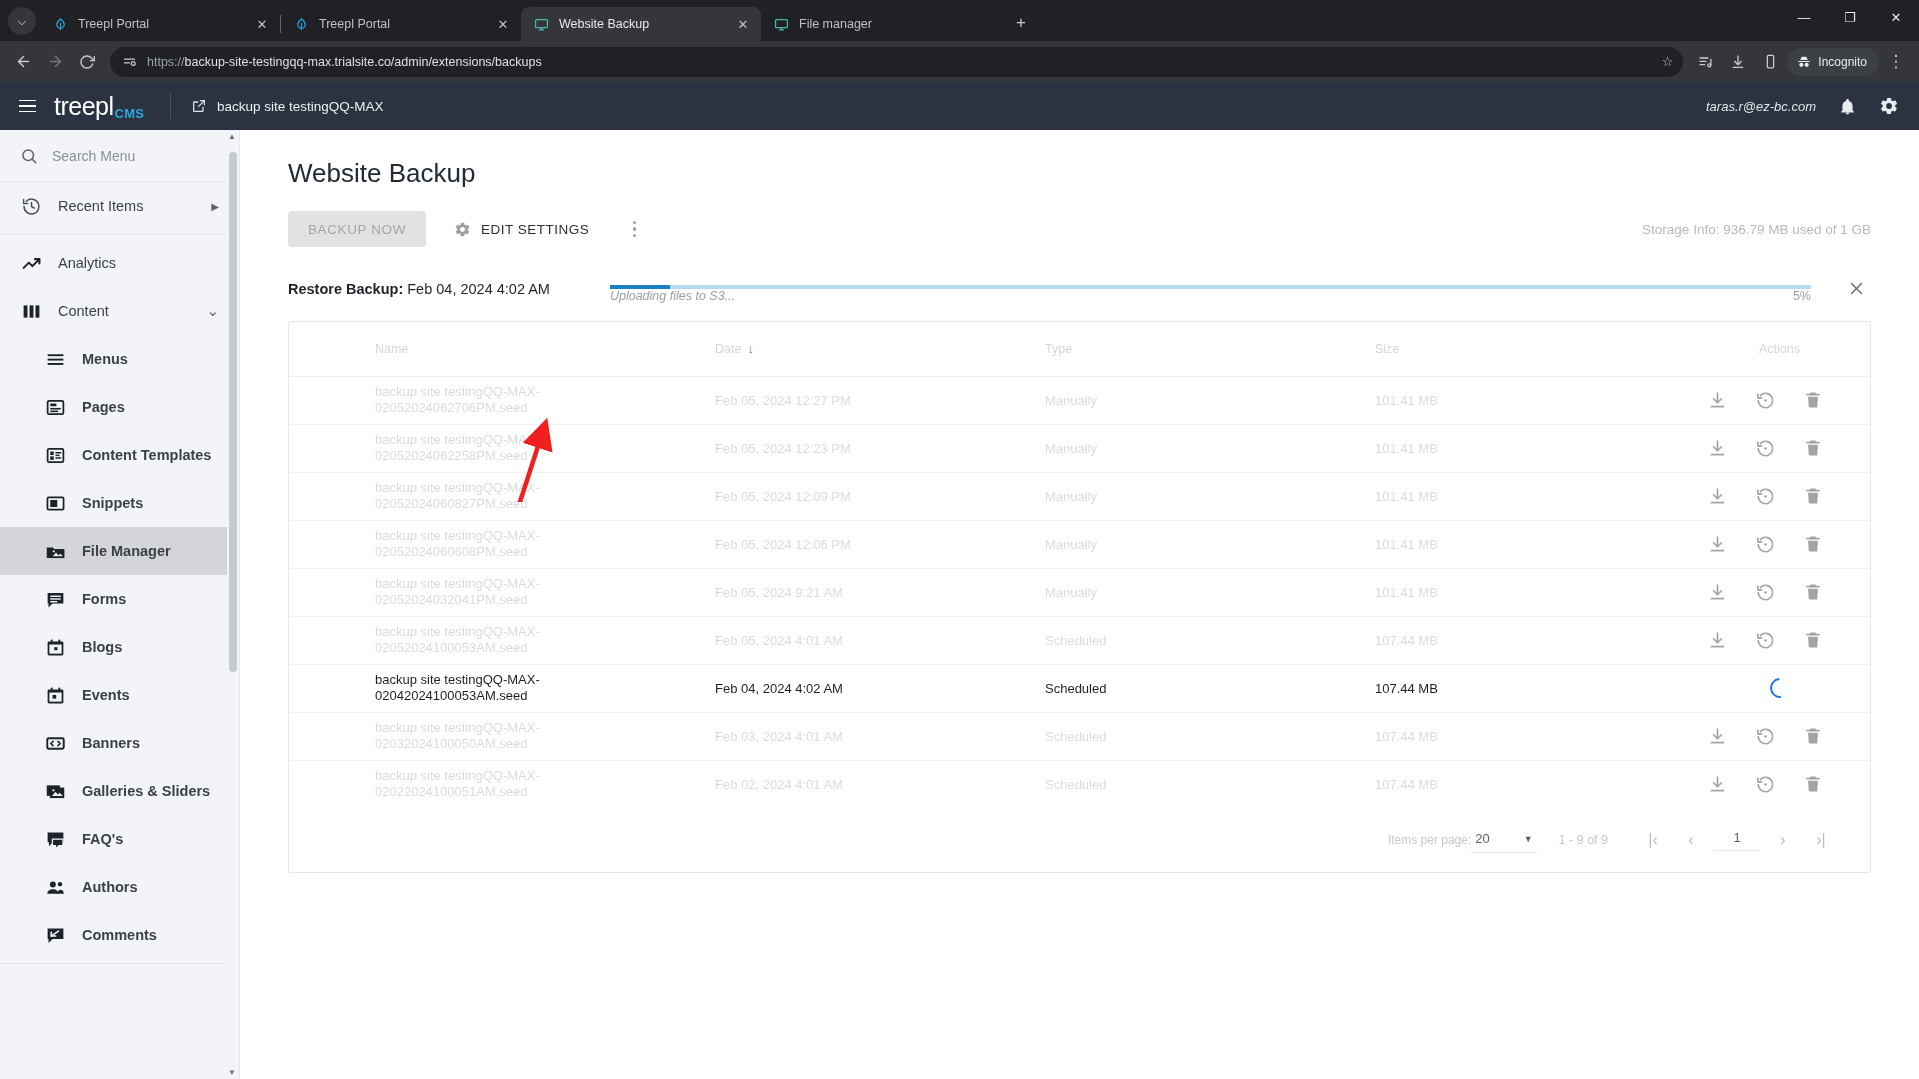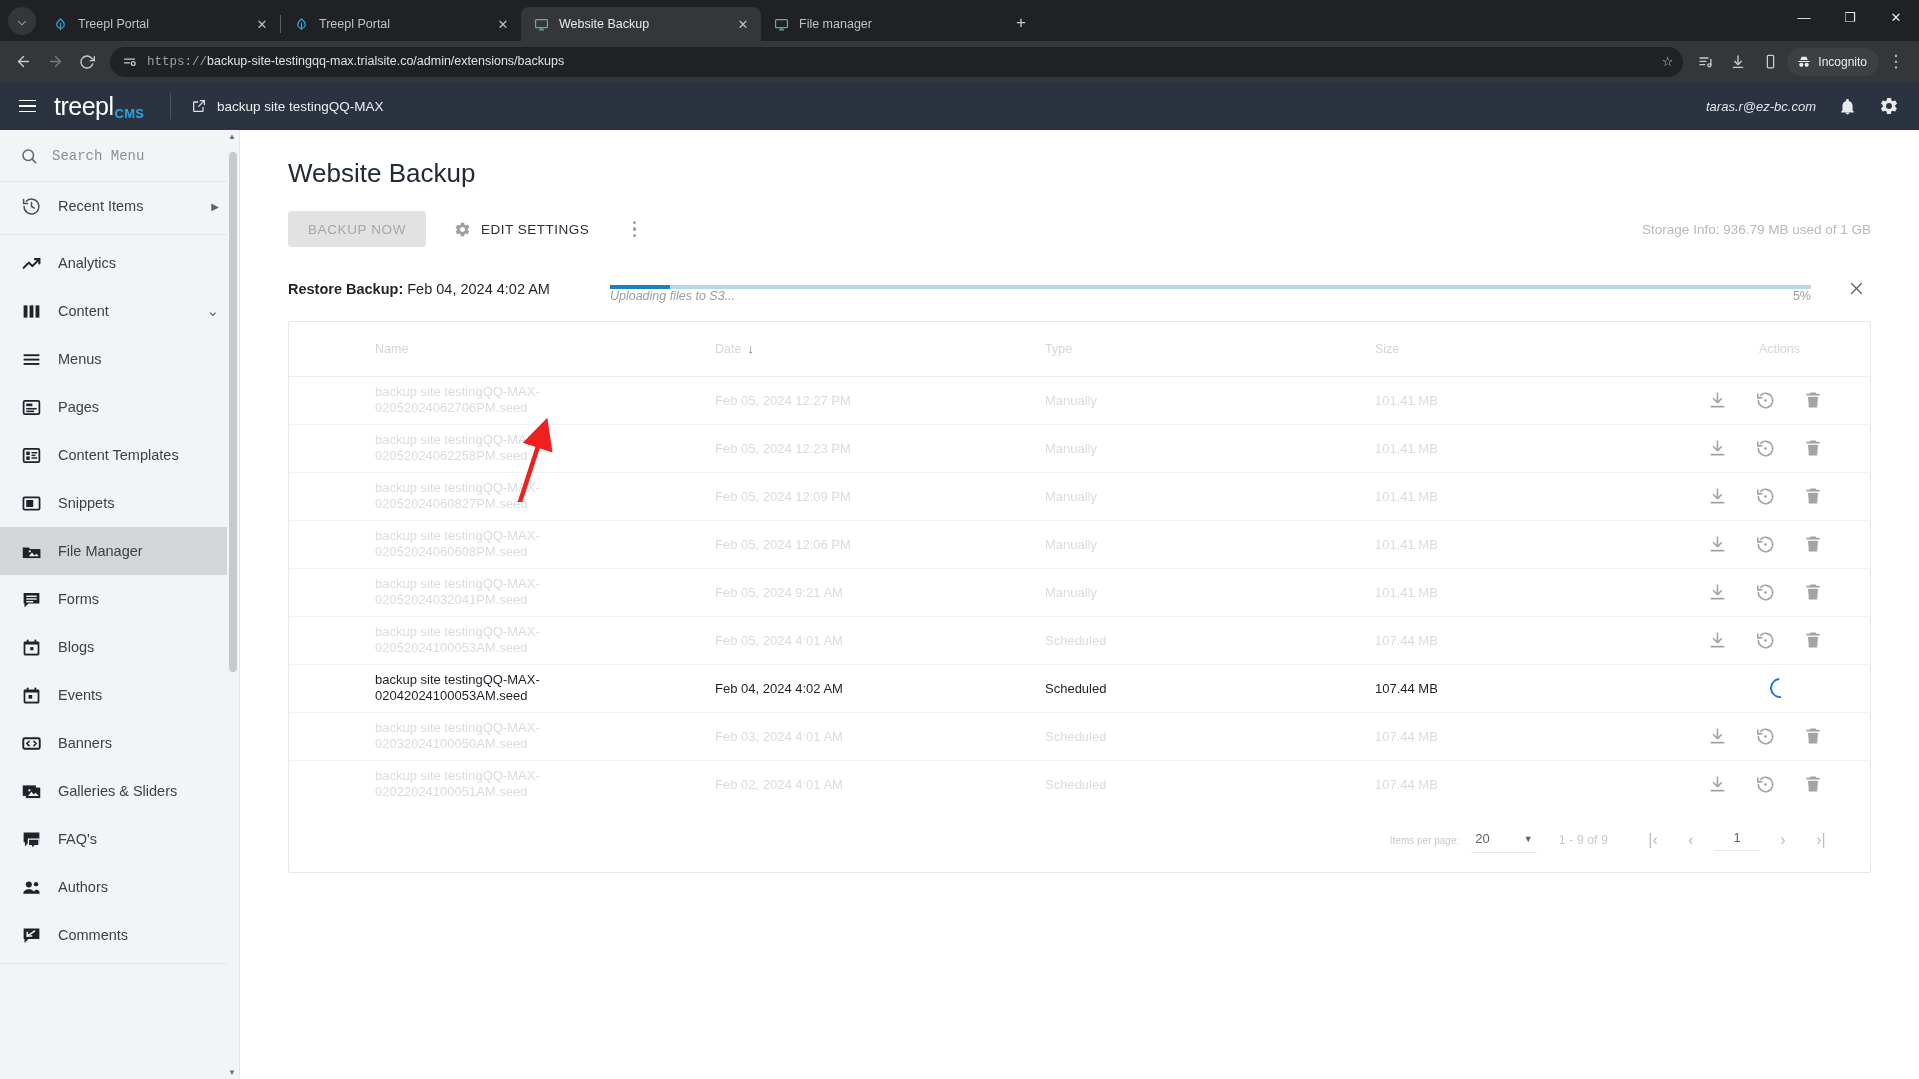--- a/index.html
+++ b/index.html
@@ -57,21 +57,21 @@
     width: 30px; height: 30px; border-radius: 15px; display: flex;
     align-items: center; justify-content: center; color: #c9cccf;
     flex: none;
   }
   .omnibox {
     flex: 1; height: 30px; background: #202124; border-radius: 15px;
     display: flex; align-items: center; padding: 0 10px 0 12px;
     margin: 0 6px; gap: 10px;
   }
   .omnibox .url { font-size: 12.5px; color: #dfe1e5; white-space: nowrap; }
-  .omnibox .url .scheme { color: #9aa0a6; font-family: Liberation Mono, monospace; }
+  .omnibox .url .scheme { color: #9aa0a6; }
   .omnibox .star { margin-left: auto; color: #c9cccf; font-size: 13px; }
   .incognito-pill {
     height: 28px; border-radius: 14px; background: #3c4043;
     display: flex; align-items: center; gap: 6px; padding: 0 12px 0 9px;
     color: #e8eaed; font-size: 12px; flex: none;
   }
 
   
   .cms-header {
     height: 48px; background: #2b3340; display: flex; align-items: center;
@@ -91,29 +91,29 @@
   
   .body-wrap { display: flex; height: calc(1079px - 41px - 41px - 48px); }
 
   
   .sidebar {
     width: 240px; background: #f2f4f8; flex: none; position: relative;
     display: flex; flex-direction: column; border-right: 1px solid #e3e6eb;
   }
   .search-row {
     height: 52px; display: flex; align-items: center; gap: 14px;
-    padding: 0 20px; border-bottom: 1px solid #e2e5ea; flex:none;font-family:Liberation Mono, monospace;
+    padding: 0 20px; border-bottom: 1px solid #e2e5ea; flex:none;
   }
   .search-row .ph { font-size: 14px; color: #8a8f98; }
   .side-scroll { flex:1; overflow: hidden; position: relative; }
   .nav-item {
     height: 48px; display: flex; align-items: center; gap: 16px;
     padding: 0 20px; font-size: 14.5px; color: #3c4149;
   }
-  .nav-item.sub { padding-left: 20px; }
+  .nav-item.sub { padding-left: 44px; font-weight: bold; }
   .nav-item.active { background: #d3d5d9; }
   .nav-ico { width: 22px; height: 22px; flex: none; display:flex; align-items:center; justify-content:center; }
   .nav-item .chev { margin-left: auto; color:#5f646c; font-size: 10px; }
   .nav-divider { height:1px; background:#e2e5ea; margin: 4px 0; }
   .scrollbar-track {
     position: absolute; right: 0px; top: 0; width: 12px; height: 100%;
     background: #f2f4f8;
   }
   .scrollbar-thumb {
     position: absolute; right: 2px; top: 22px; width: 8px; height: 520px;
@@ -184,21 +184,21 @@
   tr.highlight .act-wrap { justify-content: center; padding-right: 0; }
   .spinner {
     width: 20px; height: 20px; border-radius: 50%;
     border: 2.6px solid transparent; border-left-color: #1a73e8;
     border-bottom-color: #1a73e8; transform: rotate(40deg);
   }
   .sort-arrow { display:inline-block; margin-left: 6px; color:#6f7680; font-size: 13px;}
 
   .pager { display:flex; align-items:center; justify-content:flex-end;
     height: 64px; padding-right: 30px; gap: 0; }
-  .pager .lbl { font-size: 10px; color: #c6c9cd; margin-right: 12px; }
+  .pager .lbl { font-size: 12px; color: #c6c9cd; }
   .pager .sel {
     display:flex; align-items:center; gap: 34px; font-size: 13px; color:#5f6368;
     border-bottom: 1px solid #e6e8ea; padding: 4px 4px 6px 4px; margin-right: 22px;
   }
   .pager .sel .caret { font-size: 9px; color: #5f6368; }
   .pager .range { font-size: 12.5px; color: #c6c9cd; margin-right: 26px; }
   .pg-btn { width: 38px; height: 38px; display:flex; align-items:center;
     justify-content:center; color:#b9bdc2; font-size: 16px; }
   .pg-num { width: 46px; text-align:center; font-size: 13px; color: #5f6368;
     border-bottom: 1px solid #e6e8ea; padding-bottom: 5px; margin: 0 4px;}

